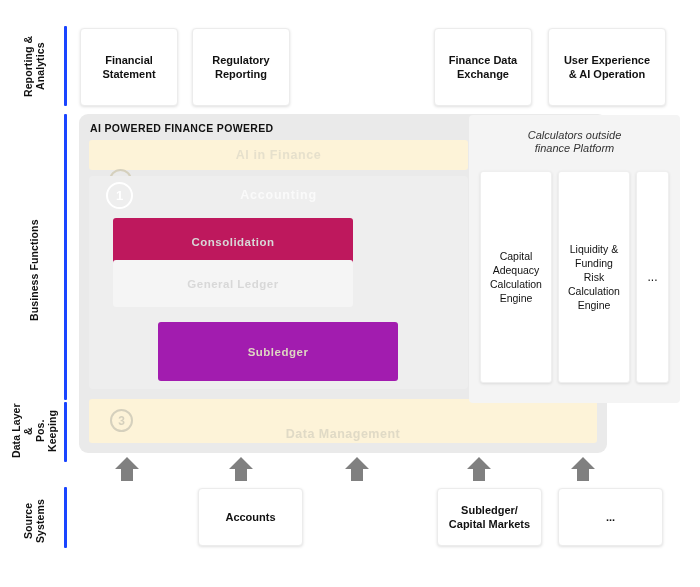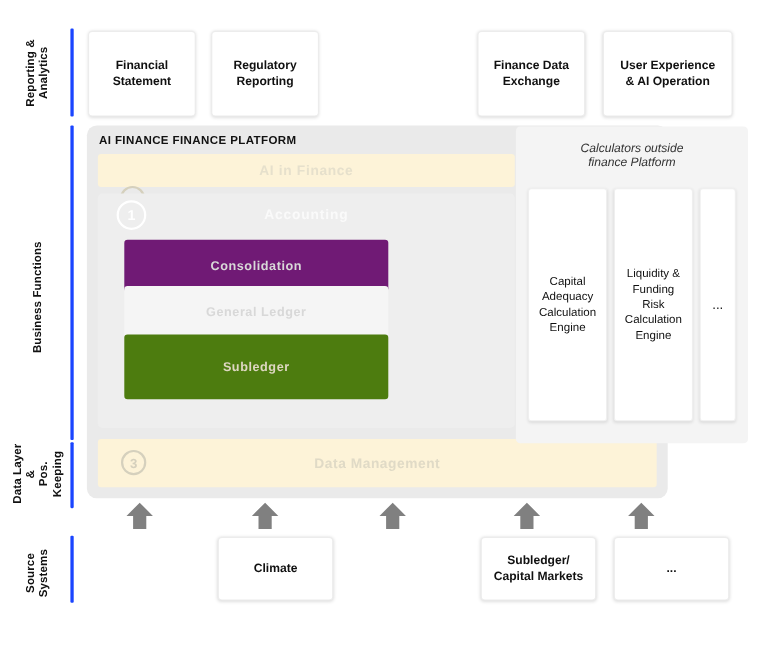--- a/index.html
+++ b/index.html
@@ -60,23 +60,23 @@
   #acct-title{
     position:absolute;left:0;top:6px;width:100%;height:26px;
     display:flex;align-items:center;justify-content:center;
     font-size:12.5px;font-weight:bold;color:#fafafa;letter-spacing:.8px;
   }
   .sub-box{
     position:absolute;left:24px;width:240px;border-radius:3px;
     display:flex;align-items:center;justify-content:center;
     font-size:11.5px;font-weight:bold;color:#d8d8d8;letter-spacing:.5px;
   }
-  #sub-consolidation{top:42px;height:47px;background:#701a75;}
+  #sub-consolidation{top:42px;height:47px;background:#be185d;}
   #sub-generalledger{top:84px;height:47px;background:#f5f5f5;}
-  #sub-subledger{top:128px;height:59px;background:#4d7c0f;color:#ded7c2;}
+  #sub-subledger{top:146px;height:59px;background:#a21caf;color:#ded7c2;margin-left:45px;}
 
   
   .pillar{
     position:absolute;top:62px;width:27px;height:213px;border-radius:3px;
   }
   .pillar .vtext{
     position:absolute;left:0;top:34px;width:27px;height:176px;
     writing-mode:vertical-rl;transform:rotate(180deg);
     display:flex;align-items:center;justify-content:center;
     font-size:11px;font-weight:bold;line-height:13px;letter-spacing:.2px;
@@ -102,21 +102,21 @@
   #badge-2{left:397px;top:66px;}
   #badge-4{left:429px;top:66px;}
   #badge-6{left:460px;top:65px;}
   #badge-3{left:21px;top:10px;}
 
   
   #data-band{
     position:absolute;left:10px;top:285px;width:508px;height:44px;
     background:#fdf3d8;border-radius:3px;
   }
-  #data-band .band-title{color:#e0dac6;font-size:12.5px;letter-spacing:.5px;}
+  #data-band .band-title{color:#e0dac6;font-size:12.5px;letter-spacing:.5px;margin-top:13px;}
 
   
   #calc-panel{
     position:absolute;left:469px;top:115px;width:211px;height:288px;
     background:#f4f4f4;border-radius:4px;
   }
   #calc-caption{
     position:absolute;left:0;top:14px;width:100%;
     text-align:center;font-size:11px;font-style:italic;color:#333;
     line-height:13px;white-space:pre-line;
@@ -152,21 +152,21 @@
   <div class="card" style="left:434px;top:28px;width:96px;height:76px;">Finance Data
 Exchange</div>
   <div class="card" style="left:548px;top:28px;width:116px;height:76px;">User Experience
 &amp; AI Operation</div>
 
   <div class="row-label" style="left:14px;top:150px;width:40px;height:240px;">Business Functions</div>
   <div class="accent-bar" style="left:64px;top:114px;height:286px;"></div>
 
   <div id="platform">
 
-    <div id="platform-title">AI FINANCE FINANCE PLATFORM</div>
+    <div id="platform-title">AI POWERED FINANCE POWERED</div>
 
     <div id="ai-band">
       <div class="badge badge-muted" id="badge-5">5</div>
       <div class="band-title">AI in Finance</div>
     </div>
 
     <div id="acct-block">
       <div class="badge badge-white" id="badge-1">1</div>
       <div id="acct-title">Accounting</div>
 
@@ -228,18 +228,18 @@
     <polygon points="13,1 25,13 19,13 19,25 7,25 7,13 1,13" fill="#808080"></polygon>
   </svg>
   <svg class="arrow" style="left:570px;top:456px;" viewBox="0 0 26 26">
     <polygon points="13,1 25,13 19,13 19,25 7,25 7,13 1,13" fill="#808080"></polygon>
   </svg>
 
   <div class="row-label" style="left:14px;top:490px;width:40px;height:62px;">Source
 Systems</div>
   <div class="accent-bar" style="left:64px;top:487px;height:61px;"></div>
 
-  <div class="card" style="left:198px;top:488px;width:103px;height:56px;">Climate</div>
+  <div class="card" style="left:198px;top:488px;width:103px;height:56px;">Accounts</div>
   <div class="card" style="left:437px;top:488px;width:103px;height:56px;">Subledger/
 Capital Markets</div>
   <div class="card" style="left:558px;top:488px;width:103px;height:56px;">...</div>
 
 </div>
 
 </body></html>

